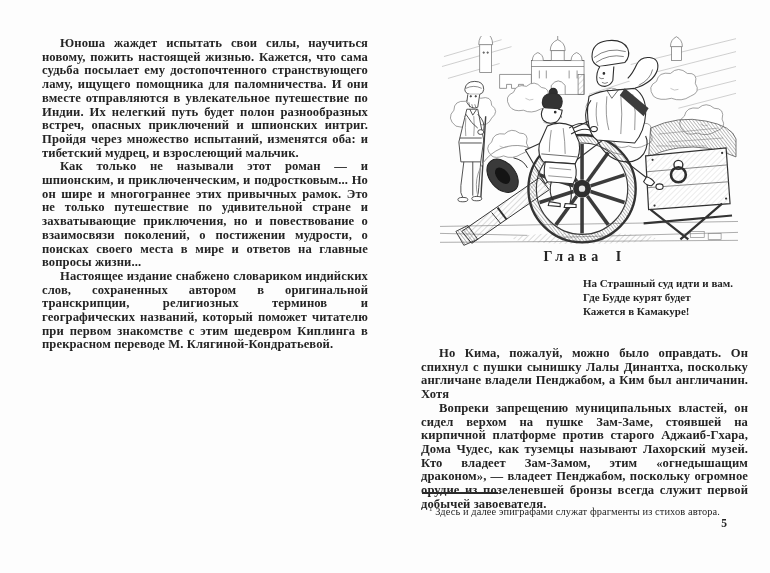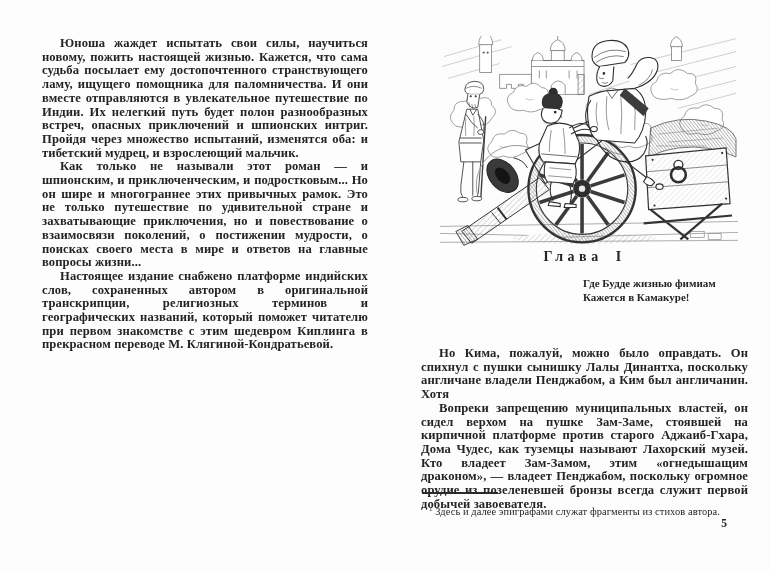--- a/index.html
+++ b/index.html
@@ -60,21 +60,21 @@
 </style>
 </head>
 <body>
 
 <div class="spread">
 
   <div class="page page-left">
     <div class="copy">
       <p>Юноша жаждет испытать свои силы, научиться новому, пожить настоящей жизнью. Кажется, что сама судьба посылает ему достопочтенного странствующего ламу, ищущего помощника для паломничества. И они вместе отправляются в увлекательное путешествие по Индии. Их нелегкий путь будет полон разнообразных встреч, опасных приключений и шпионских интриг. Пройдя через множество испытаний, изменятся оба: и тибетский мудрец, и взрослеющий мальчик.</p>
       <p>Как только не называли этот роман — и шпионским, и приключенческим, и подростковым... Но он шире и многограннее этих привычных рамок. Это не только путешествие по удивительной стране и захватывающие приключения, но и повествование о взаимосвязи поколений, о постижении мудрости, о поисках своего места в мире и ответов на главные вопросы жизни...</p>
-      <p>Настоящее издание снабжено платформе индийских слов, сохраненных автором в оригинальной транскрипции, религиозных терминов и географических названий, который поможет читателю при первом знакомстве с этим шедевром Киплинга в прекрасном переводе М. Клягиной-Кондратьевой.</p>
+      <p>Настоящее издание снабжено словариком индийских слов, сохраненных автором в оригинальной транскрипции, религиозных терминов и географических названий, который поможет читателю при первом знакомстве с этим шедевром Киплинга в прекрасном переводе М. Клягиной-Кондратьевой.</p>
     </div>
   </div>
 
   <div class="page page-right">
 
     <svg class="illus" viewBox="0 0 300 210" xmlns="http://www.w3.org/2000/svg">
       <defs>
         <pattern id="ht" width="4" height="4" patternUnits="userSpaceOnUse" patternTransform="rotate(45)">
           <line x1="0" y1="0" x2="0" y2="4" stroke="#8a8a8a" stroke-width="0.6"></line>
         </pattern>
@@ -261,21 +261,22 @@
         <path d="M112,146 Q109,158 114,165" fill="none"></path>
         <path d="M110,166 l11,2 l0,3 l-12,-1 Z"></path>
         <path d="M130,148 Q134,158 131,167" fill="none"></path>
         <path d="M126,168 l11,1 l0,3 l-12,0 Z"></path>
       </g>
     </svg>
 
     <h2 class="chapter">Глава I</h2>
 
     <div class="epigraph">
-      <div class="ep-line">Где Будде жизнью фимиам</div>
+      <div class="ep-line">На Страшный суд идти и вам.</div>
+      <div class="ep-line">Где Будде курят будет</div>
       <div class="ep-line">Кажется в Камакуре!</div>
     </div>
 
     <div class="copy">
       <p>Но Кима, пожалуй, можно было оправдать. Он спихнул с пушки сынишку Лалы Динантха, поскольку англичане владели Пенджабом, а Ким был англичанин. Хотя</p>
       <p>Вопреки запрещению муниципальных властей, он сидел верхом на пушке Зам-Заме, стоявшей на кирпичной платформе против старого Аджаиб-Гхара, Дома Чудес, как туземцы называют Лахорский музей. Кто владеет Зам-Замом, этим «огнедышащим драконом», — владеет Пенджабом, поскольку огромное орудие из позеленевшей бронзы всегда служит первой добычей завоевателя.</p>
     </div>
 
     <div class="fn-rule"></div>
     <p class="footnote"><sup>1</sup> <span>Здесь и далее эпиграфами служат фрагменты из стихов автора.</span></p>

